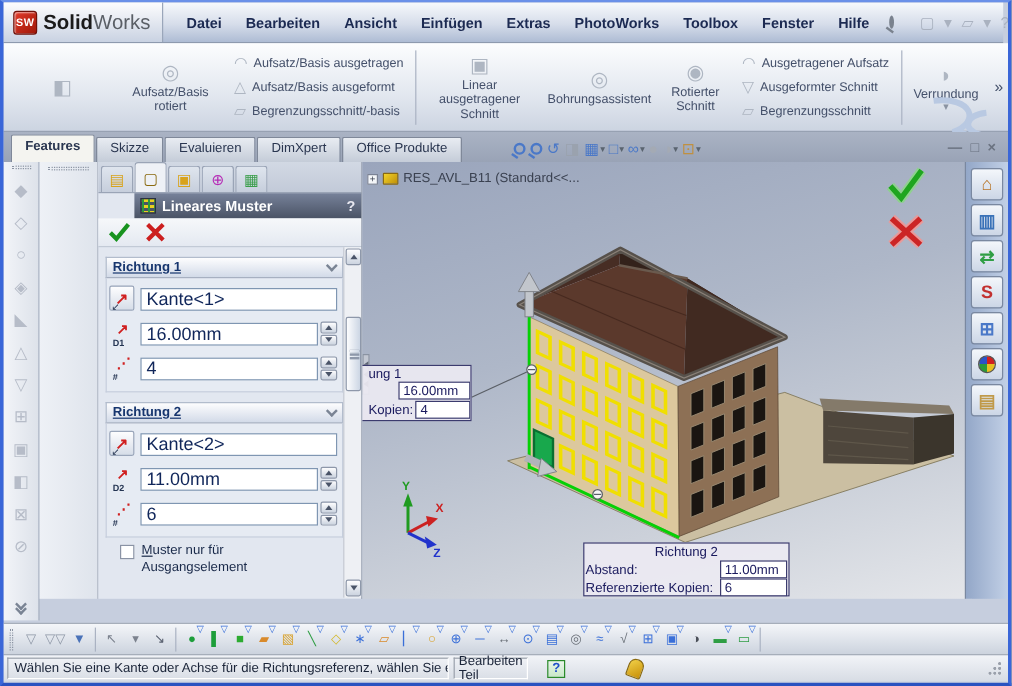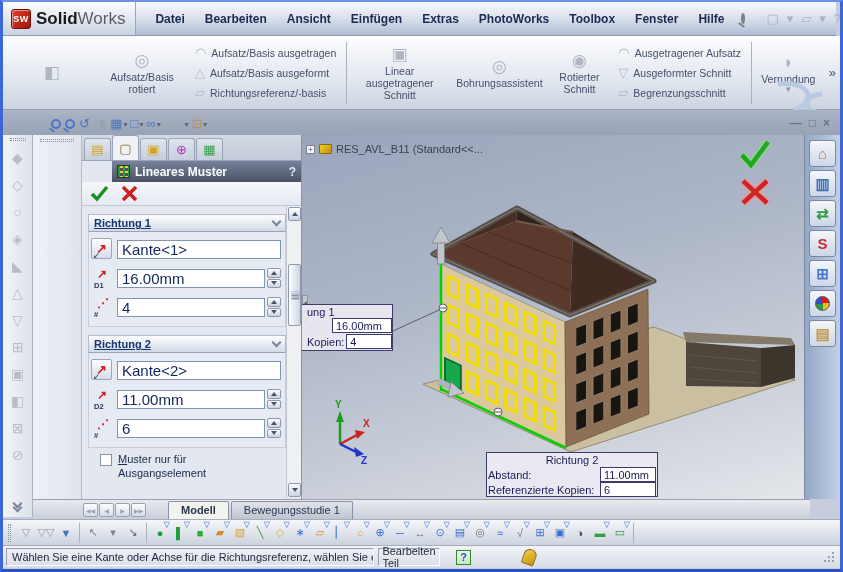--- a/index.html
+++ b/index.html
@@ -226,21 +226,21 @@
     <div class="cmd-row">
           <span class="cmd-glyph">◠</span>
           <span>Aufsatz/Basis ausgetragen</span>
         </div>
         <div class="cmd-row">
           <span class="cmd-glyph">△</span>
           <span>Aufsatz/Basis ausgeformt</span>
         </div>
         <div class="cmd-row">
           <span class="cmd-glyph">▱</span>
-          <span>Richtungsreferenz/-basis</span>
+          <span>Begrenzungsschnitt/-basis</span>
         </div>
       </div>
     <div class="cmd-sep"></div>
     <div style="display:flex">
 
     <div class="cmd-big" style="max-width:108px">
           <span class="cmd-glyph">▣</span>
           <span>Linear ausgetragener Schnitt</span>
         </div>
         <div class="cmd-big" style="max-width:108px">
@@ -274,20 +274,28 @@
       <span class="cmd-caret">▾</span>
     </div>
     <span class="expand-btn">»</span>
     <svg class="watermark" viewBox="0 0 70 70">
       <path d="M14 12 C 46 8, 54 30, 30 38 C 58 40, 62 60, 36 66" fill="none" stroke="#b9c9e2" stroke-width="5"></path>
       <path d="M58 22 C 40 24, 38 36, 52 40 C 66 44, 62 56, 44 58" fill="none" stroke="#b9c9e2" stroke-width="5"></path>
     </svg>
   </div>
 
   <div class="tabrow">
+    <div style="display:flex;align-items:flex-end">
+
+    <div class="rtab" data-active="true">Features</div>
+        <div class="rtab" data-active="false">Skizze</div>
+        <div class="rtab" data-active="false">Evaluieren</div>
+        <div class="rtab" data-active="false">DimXpert</div>
+        <div class="rtab" data-active="false">Office Produkte</div>
+      </div>
     <div class="view-icons">
 
     <span class="vt-btn">
           <span class="vt-glyph" data-magnifier="true"></span>
           <span class="vt-caret"></span>
         </span>
         <span class="vt-btn">
           <span class="vt-glyph" data-magnifier="true"></span>
           <span class="vt-caret"></span>
         </span>
@@ -677,34 +685,20 @@
         <span style="color: rgb(74, 120, 200);">⊞</span>
       </div>
       <div class="tp-btn">
         <span data-sphere="true"></span>
       </div>
       <div class="tp-btn">
         <span style="color: rgb(192, 154, 74);">▤</span>
       </div>
     </div>
 
-  <div class="motionrow">
-    <div class="nav-btns">
-
-    <span class="nav-b">◀◀</span>
-        <span class="nav-b">◀</span>
-        <span class="nav-b">▶</span>
-        <span class="nav-b">▶▶</span>
-      </div>
-    <div style="display:flex;align-items:flex-end">
-
-    <div class="mtab" data-active="true">Modell</div>
-        <div class="mtab" data-active="false">Bewegungsstudie 1</div>
-      </div>
-  </div>
 
   <div class="fbar">
     <span class="grip-v"></span>
     <div class="fgrp">
 
     <span class="flt" data-funnel="false" style="color: rgb(142, 151, 166);">▽</span>
         <span class="flt" data-funnel="false" style="color: rgb(142, 151, 166);">▽▽</span>
         <span class="flt" data-funnel="false" style="color: rgb(74, 114, 184);">▼</span>
       </div>
     <span class="f-sep"></span>

